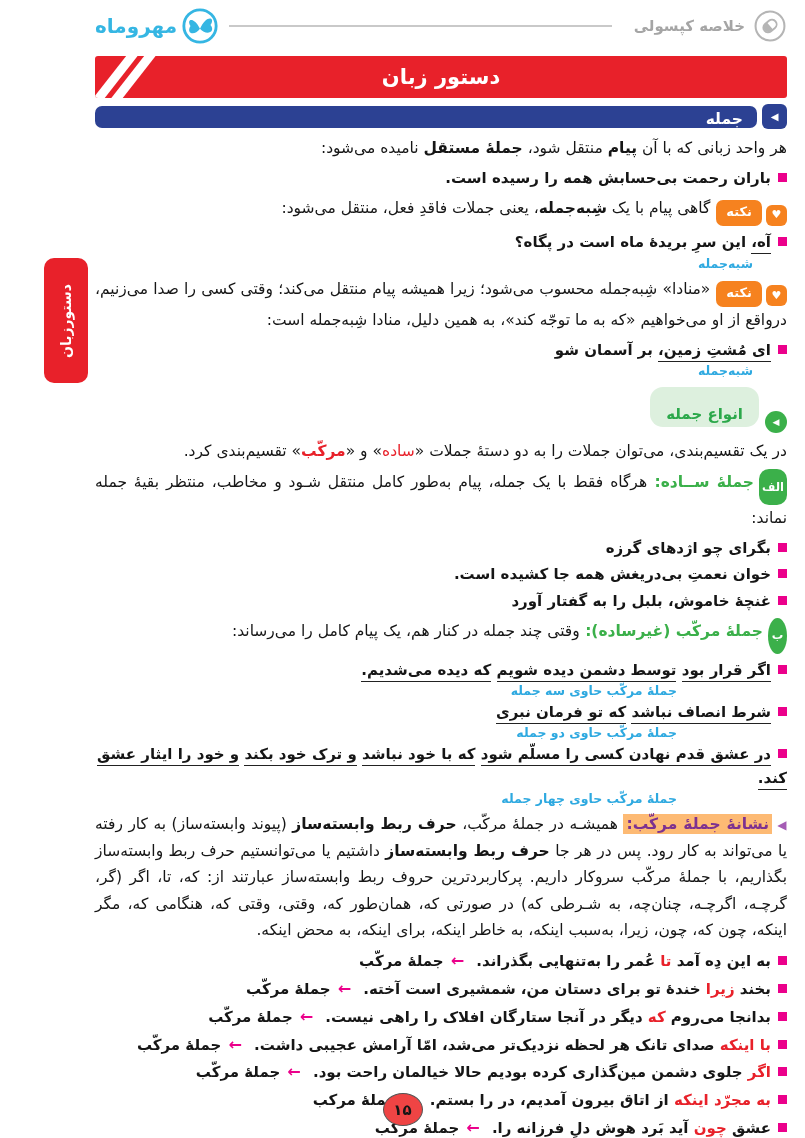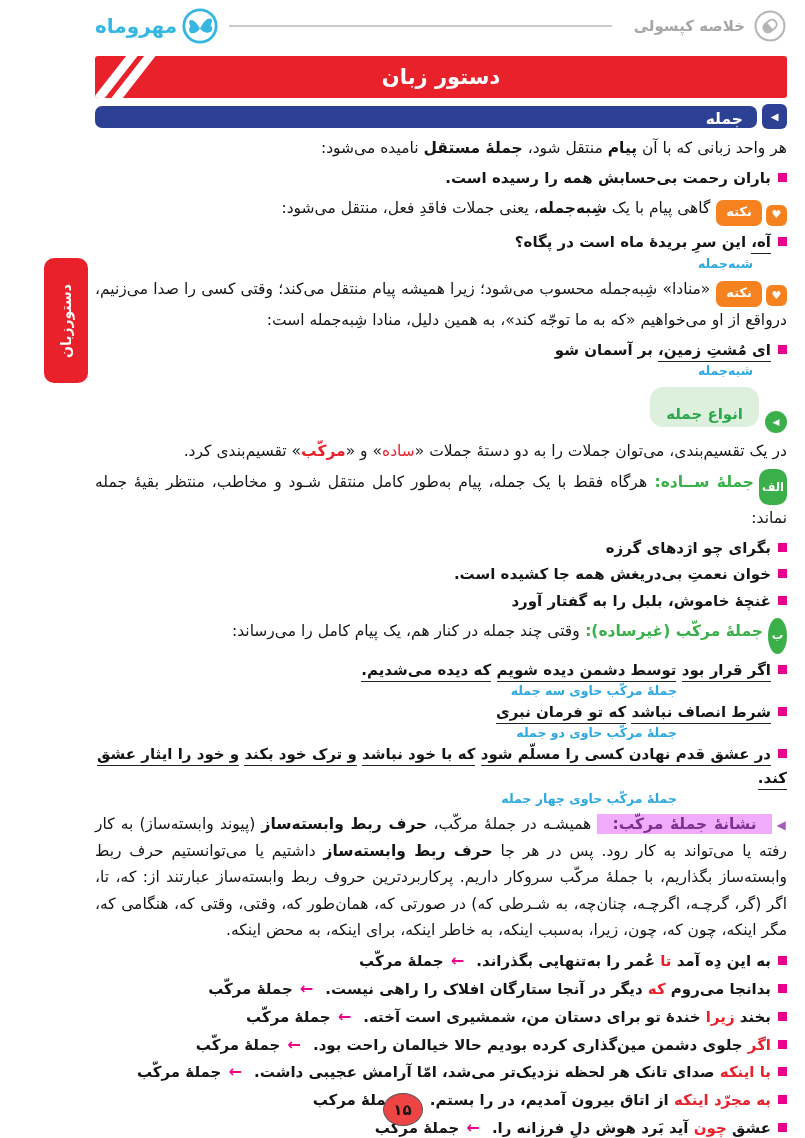--- a/index.html
+++ b/index.html
@@ -30,21 +30,21 @@
   .ex{font-size:15px;line-height:1.55;}
   .sq{display:inline-block;width:9px;height:9px;background:#eb008b;margin-left:7px;vertical-align:1px;}
   .cap{font-size:12.5px;color:#2ea9e0;font-weight:bold;line-height:1.2;margin-top:1px;}
   .cap.c1{padding-right:34px;}
   .cap.c2{padding-right:110px;}
   .b{font-weight:bold;}
   .bu{font-weight:bold;border-bottom:1.6px solid #222;padding-bottom:2px;}
   .red{color:#e8212a;}
   .rb{color:#e8212a;font-weight:bold;}
   .gb{color:#3bb04a;font-weight:bold;}
-  .ph{background:#f0abfc;color:#7d3190;font-weight:bold;padding:1px 15px;}
+  .ph{background:#fdba74;color:#7d3190;font-weight:bold;padding:1px 3px;}
   .ptri{color:#a55cb5;font-size:12px;margin-left:5px;}
   .arr{color:#eb008b;font-weight:bold;margin:0 7px;font-size:16px;}
   .res{font-weight:bold;}
   .note-ico{display:inline-flex;align-items:center;justify-content:center;width:21px;height:21px;
             background:#f6821f;border-radius:6px;color:#fff;font-size:11px;margin-left:4px;vertical-align:-5px;}
   .note-pill{display:inline-block;background:#f6821f;color:#fff;font-weight:bold;font-size:13px;
              border-radius:7px;padding:1px 10px 3px;margin-left:6px;vertical-align:-3px;}
   .lbadge{display:inline-flex;align-items:center;justify-content:center;background:#3bb04a;color:#fff;
           border-radius:10px;min-width:27px;height:36px;font-size:11.5px;font-weight:bold;
           vertical-align:-3px;margin-left:5px;padding:0 3px;box-sizing:border-box;}
@@ -138,30 +138,30 @@
         </div>
         <div class="exwrap">
           <div class="ex"><span class="sq"></span><span class="bu">در عشق قدم نهادن کسی را مسلّم شود</span><span class="b"> </span><span class="bu">که با خود نباشد</span><span class="b"> </span><span class="bu">و ترک خود بکند</span><span class="b"> </span><span class="bu">و خود را ایثار عشق کند.</span></div>
           <div class="cap c2">جملهٔ مرکّب حاوی چهار جمله</div>
         </div>
         <div class="para"><span class="ptri">◀</span><span class="ph">نشانهٔ جملهٔ مرکّب:</span><span> همیشـه در جملهٔ مرکّب، </span><span class="b">حرف ربط وابسته‌ساز</span><span> (پیوند وابسته‌ساز) به کار رفته یا می‌تواند به کار رود. پس در هر جا </span><span class="b">حرف ربط وابسته‌ساز</span><span> داشتیم یا می‌توانستیم حرف ربط وابسته‌ساز بگذاریم، با جملهٔ مرکّب سروکار داریم. پرکاربردترین حروف ربط وابسته‌ساز عبارتند از: که، تا، اگر (گر، گرچـه، اگرچـه، چنان‌چه، به شـرطی که) در صورتی که، همان‌طور که، وقتی، وقتی که، هنگامی که، مگر اینکه، چون که، چون، زیرا، به‌سبب اینکه، به خاطر اینکه، برای اینکه، به محض اینکه.</span></div>
         <div class="exwrap">
           <div class="ex"><span class="sq"></span><span class="b">به این دِه آمد </span><span class="rb">تا</span><span class="b"> عُمر را به‌تنهایی بگذراند. </span><span class="arr">←</span><span class="res">جملهٔ مرکّب</span></div>
         </div>
         <div class="exwrap">
+          <div class="ex"><span class="sq"></span><span class="b">بخند </span><span class="rb">زیرا</span><span class="b"> خندهٔ تو برای دستان من، شمشیری است آخته. </span><span class="arr">←</span><span class="res">جملهٔ مرکّب</span></div>
+        </div>
+        <div class="exwrap">
           <div class="ex"><span class="sq"></span><span class="b">بدانجا می‌روم </span><span class="rb">که</span><span class="b"> دیگر در آنجا ستارگان افلاک را راهی نیست. </span><span class="arr">←</span><span class="res">جملهٔ مرکّب</span></div>
         </div>
         <div class="exwrap">
-          <div class="ex"><span class="sq"></span><span class="b">بخند </span><span class="rb">زیرا</span><span class="b"> خندهٔ تو برای دستان من، شمشیری است آخته. </span><span class="arr">←</span><span class="res">جملهٔ مرکّب</span></div>
+          <div class="ex"><span class="sq"></span><span class="rb">با اینکه</span><span class="b"> صدای تانک هر لحظه نزدیک‌تر می‌شد، امّا آرامش عجیبی داشت. </span><span class="arr">←</span><span class="res">جملهٔ مرکّب</span></div>
         </div>
         <div class="exwrap">
           <div class="ex"><span class="sq"></span><span class="rb">اگر</span><span class="b"> جلوی دشمن مین‌گذاری کرده بودیم حالا خیالمان راحت بود. </span><span class="arr">←</span><span class="res">جملهٔ مرکّب</span></div>
-        </div>
-        <div class="exwrap">
-          <div class="ex"><span class="sq"></span><span class="rb">با اینکه</span><span class="b"> صدای تانک هر لحظه نزدیک‌تر می‌شد، امّا آرامش عجیبی داشت. </span><span class="arr">←</span><span class="res">جملهٔ مرکّب</span></div>
         </div>
         <div class="exwrap">
           <div class="ex"><span class="sq"></span><span class="rb">به مجرّد اینکه</span><span class="b"> از اتاق بیرون آمدیم، در را بستم. </span><span class="arr">←</span><span class="res">جملهٔ مرکب</span></div>
         </div>
         <div class="exwrap">
           <div class="ex"><span class="sq"></span><span class="b">عشق </span><span class="rb">چون</span><span class="b"> آید بَرد هوش دلِ فرزانه را. </span><span class="arr">←</span><span class="res">جملهٔ مرکّب</span></div>
         </div>
         <div class="exwrap">
           <div class="ex"><span class="sq"></span><span class="b">گل </span><span class="rb">اگرچه</span><span class="b"> هست بس صاحب‌جمال / حُسن او در هفته‌ای گیرد زوال </span><span class="arr">←</span><span class="res">جملهٔ مرکّب</span></div>
         </div>

